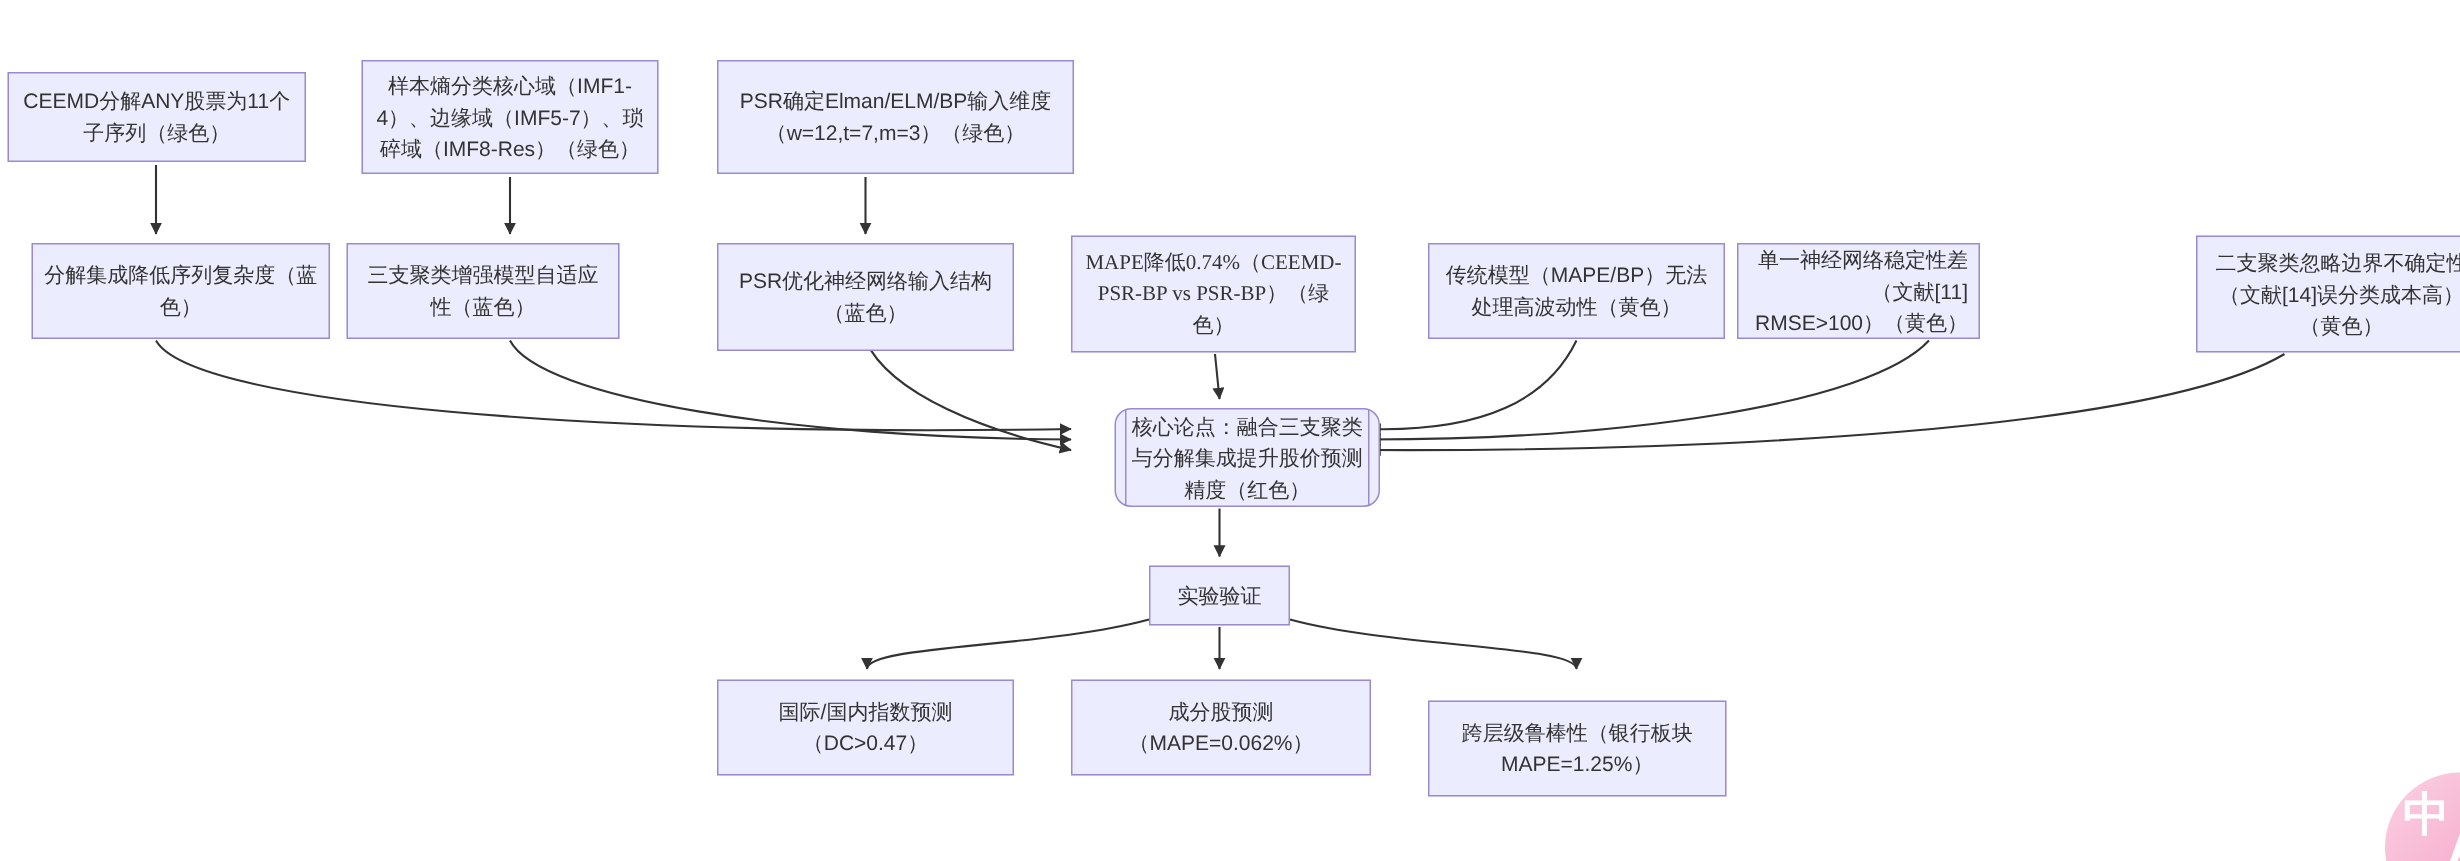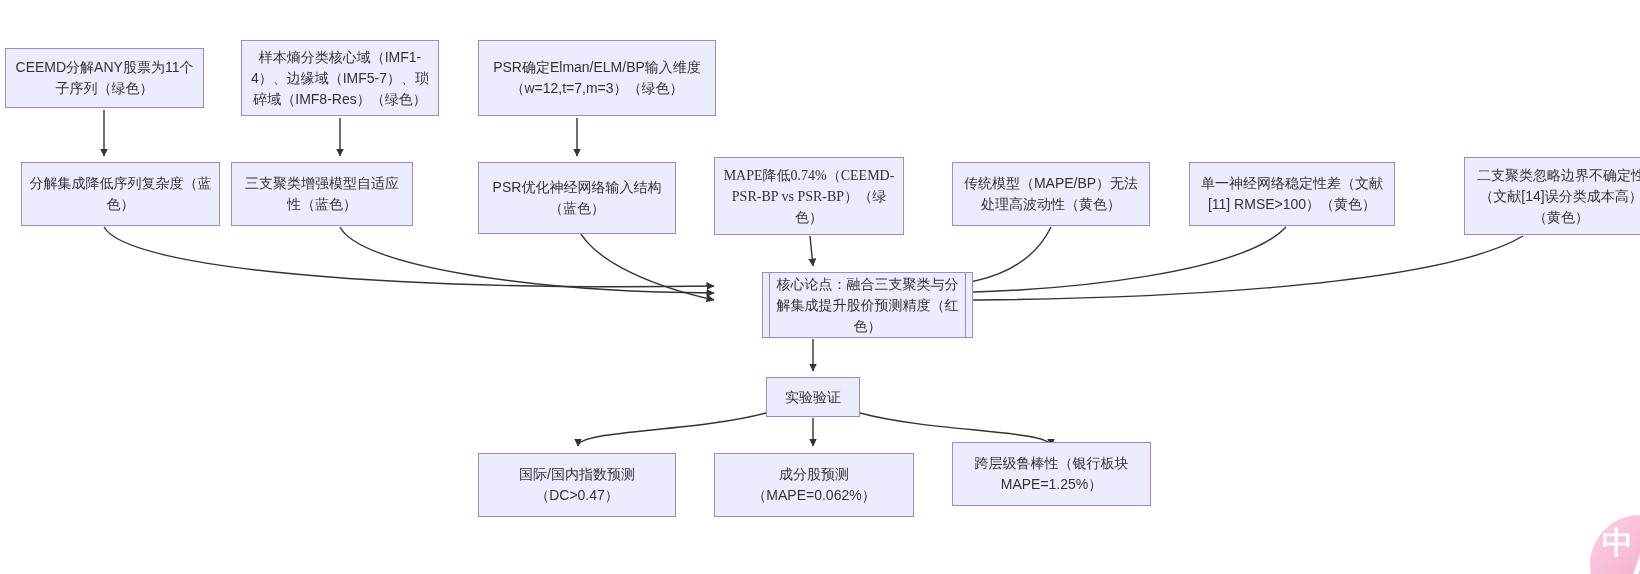--- a/index.html
+++ b/index.html
@@ -127,39 +127,39 @@
       </div>
       <div class="node" style="left: 478px; top: 162px; width: 198px; height: 72px; justify-content: center;">
         <span>PSR优化神经网络输入结构（蓝色）</span>
       </div>
       <div class="node" style="left: 714px; top: 157px; width: 190px; height: 78px; font-family: Liberation Serif, serif;">
         <span>MAPE降低0.74%（CEEMD-PSR-BP vs PSR-BP）（绿色）</span>
       </div>
       <div class="node" style="left: 952px; top: 162px; width: 198px; height: 64px;">
         <span>传统模型（MAPE/BP）无法处理高波动性（黄色）</span>
       </div>
-      <div class="node" style="left: 1189px; top: 162px; width: 206px; height: 64px;">
+      <div class="node" style="left: 1158px; top: 162px; width: 162px; height: 64px; text-align: right;">
         <span>单一神经网络稳定性差（文献[11] RMSE&gt;100）（黄色）</span>
       </div>
       <div class="node" style="left: 1426px; top: 157px; width: 194px; height: 78px; margin-left: 38px;">
         <span>二支聚类忽略边界不确定性（文献[14]误分类成本高）（黄色）</span>
       </div>
-      <div class="node subroutine" style="left: 762px; top: 272px; width: 211px; height: 66px;">
+      <div class="node subroutine" style="left: 743px; top: 272px; width: 177px; height: 66px; border-radius: 11px;">
         <span>核心论点：融合三支聚类与分解集成提升股价预测精度（红色）</span>
       </div>
       <div class="node" style="left: 766px; top: 377px; width: 94px; height: 40px; align-items: center;">
         <span>实验验证</span>
       </div>
       <div class="node" style="left: 478px; top: 453px; width: 198px; height: 64px;">
         <span>国际/国内指数预测（DC&gt;0.47）</span>
       </div>
       <div class="node" style="left: 714px; top: 453px; width: 200px; height: 64px;">
         <span>成分股预测（MAPE=0.062%）</span>
       </div>
-      <div class="node" style="left: 952px; top: 442px; width: 199px; height: 64px;">
+      <div class="node" style="left: 952px; top: 467px; width: 199px; height: 64px;">
         <span>跨层级鲁棒性（银行板块MAPE=1.25%）</span>
       </div>
     </div>
 
   <button class="translate-badge">
     <span class="zh-glyph">中</span>
     <span class="a-glyph">A</span>
   </button>
 </div>
 

